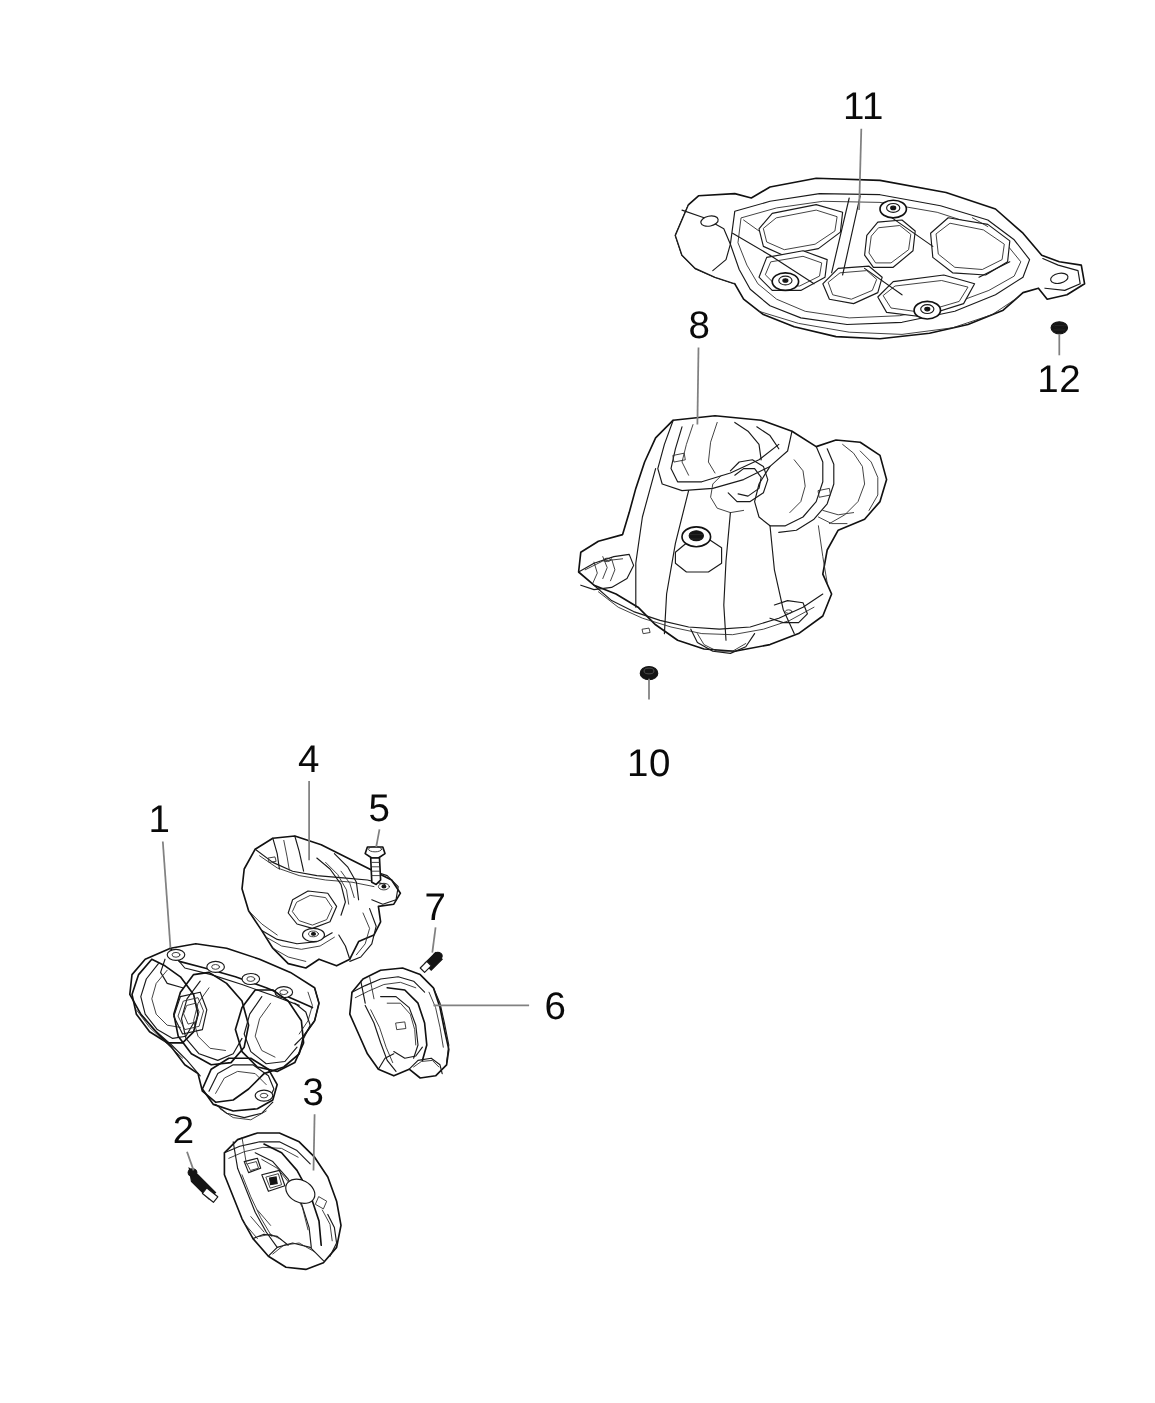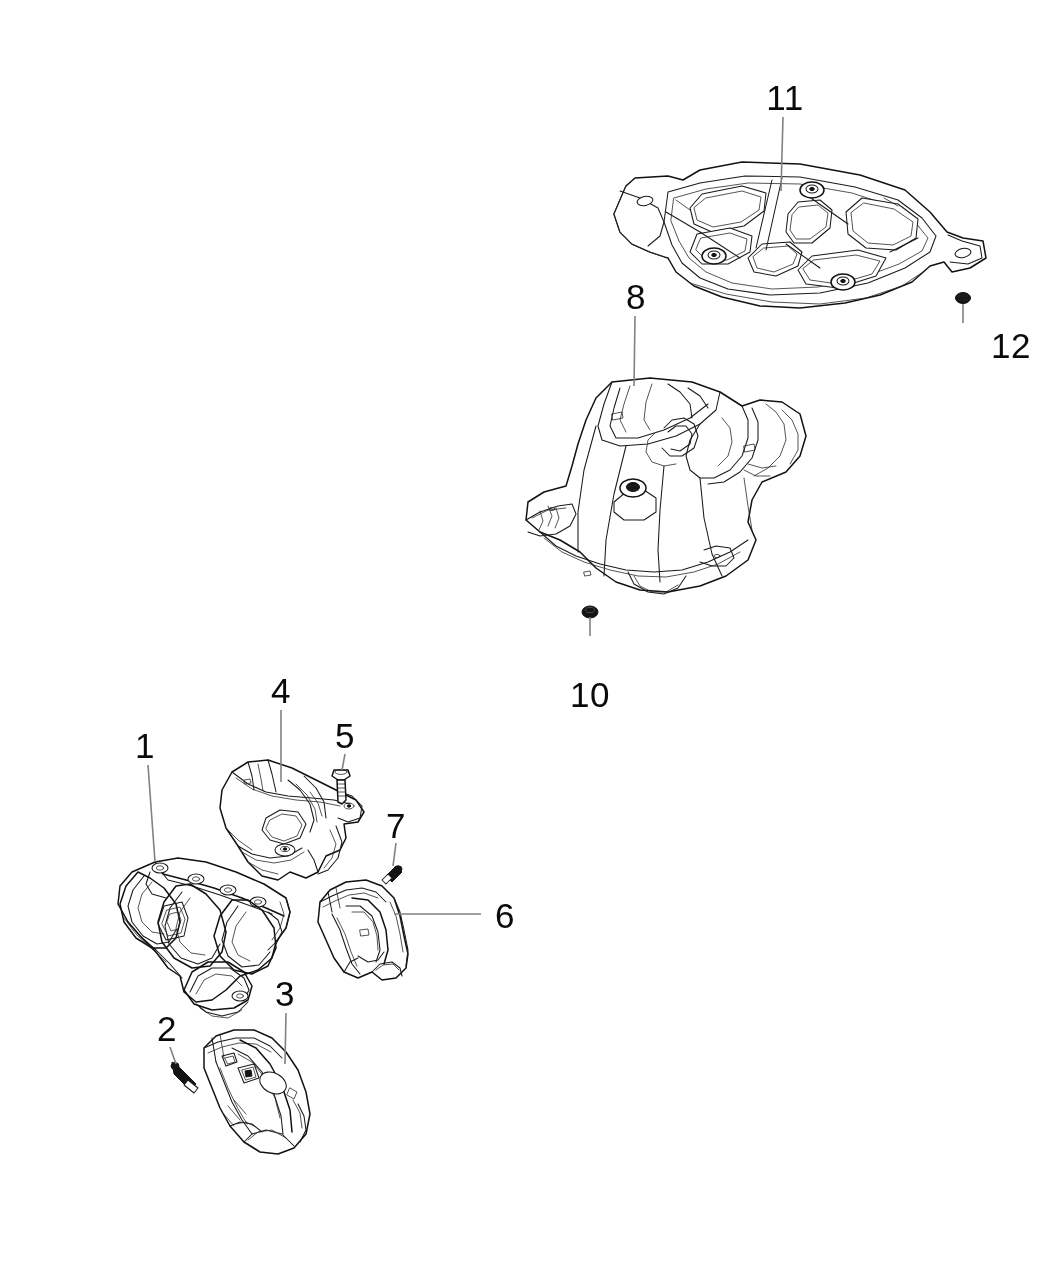--- a/index.html
+++ b/index.html
@@ -396,16 +396,16 @@
       <div class="callout-label" style="left: 145px; top: 745px; color: rgb(10, 10, 10);">1</div>
       <div class="callout-label" style="left: 167px; top: 1028px; color: rgb(10, 10, 10);">2</div>
       <div class="callout-label" style="left: 285px; top: 993px; color: rgb(10, 10, 10);">3</div>
       <div class="callout-label" style="left: 281px; top: 690px; color: rgb(10, 10, 10);">4</div>
       <div class="callout-label" style="left: 345px; top: 735px; color: rgb(10, 10, 10);">5</div>
       <div class="callout-label" style="left: 505px; top: 915px; color: rgb(10, 10, 10);">6</div>
       <div class="callout-label" style="left: 396px; top: 825px; color: rgb(10, 10, 10);">7</div>
       <div class="callout-label" style="left: 636px; top: 296px; color: rgb(10, 10, 10);">8</div>
       <div class="callout-label" style="left: 590px; top: 658px; color: rgb(10, 10, 10); margin-top: 36px;">10</div>
       <div class="callout-label" style="left: 785px; top: 97px; color: rgb(10, 10, 10);">11</div>
-      <div class="callout-label" style="left: 963px; top: 345px; color: rgb(10, 10, 10); margin-left: 48px;">12</div>
+      <div class="callout-label" style="left: 963px; top: 345px; color: rgb(10, 10, 10);">12</div>
     </div>
 
 </div>
 
 </body></html>

